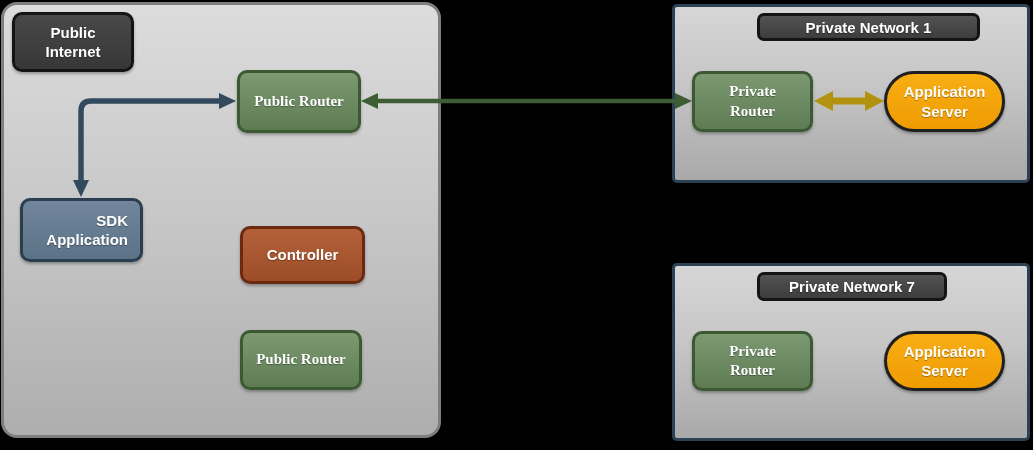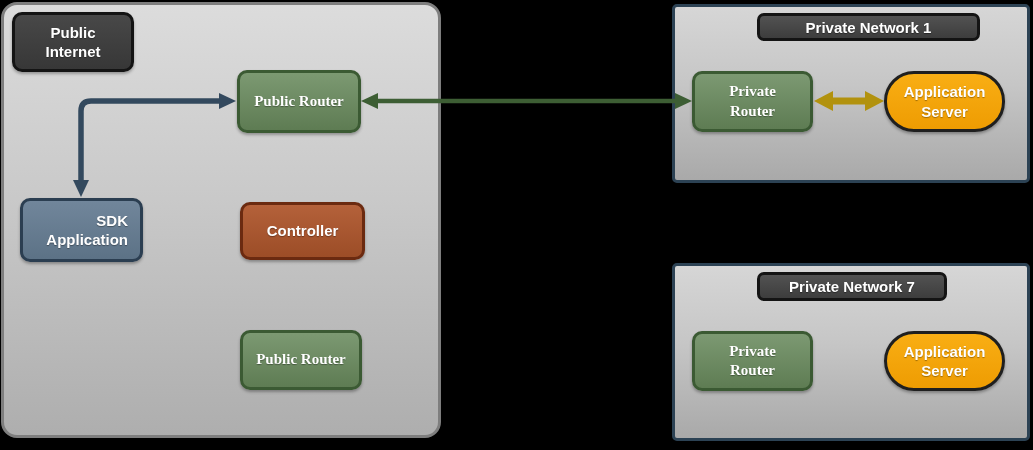--- a/index.html
+++ b/index.html
@@ -58,20 +58,21 @@
     border-color: #3b5a33;
     font-family: Liberation Serif, serif;
   }
   .node-blue {
     background: linear-gradient(180deg, #71869b, #5c7286);
     border-color: #2b3e51;
   }
   .node-rust {
     background: linear-gradient(180deg, #b4613a, #9c4d27);
     border-color: #6b2a10;
+    margin-top: 24px;
   }
   .node-orange {
     background: linear-gradient(180deg, #f9ae14, #ee9c02);
     border-color: #1f1f1f;
     border-radius: 30px;
   }
   .net-label {
     position: absolute;
     box-sizing: border-box;
     display: flex;

